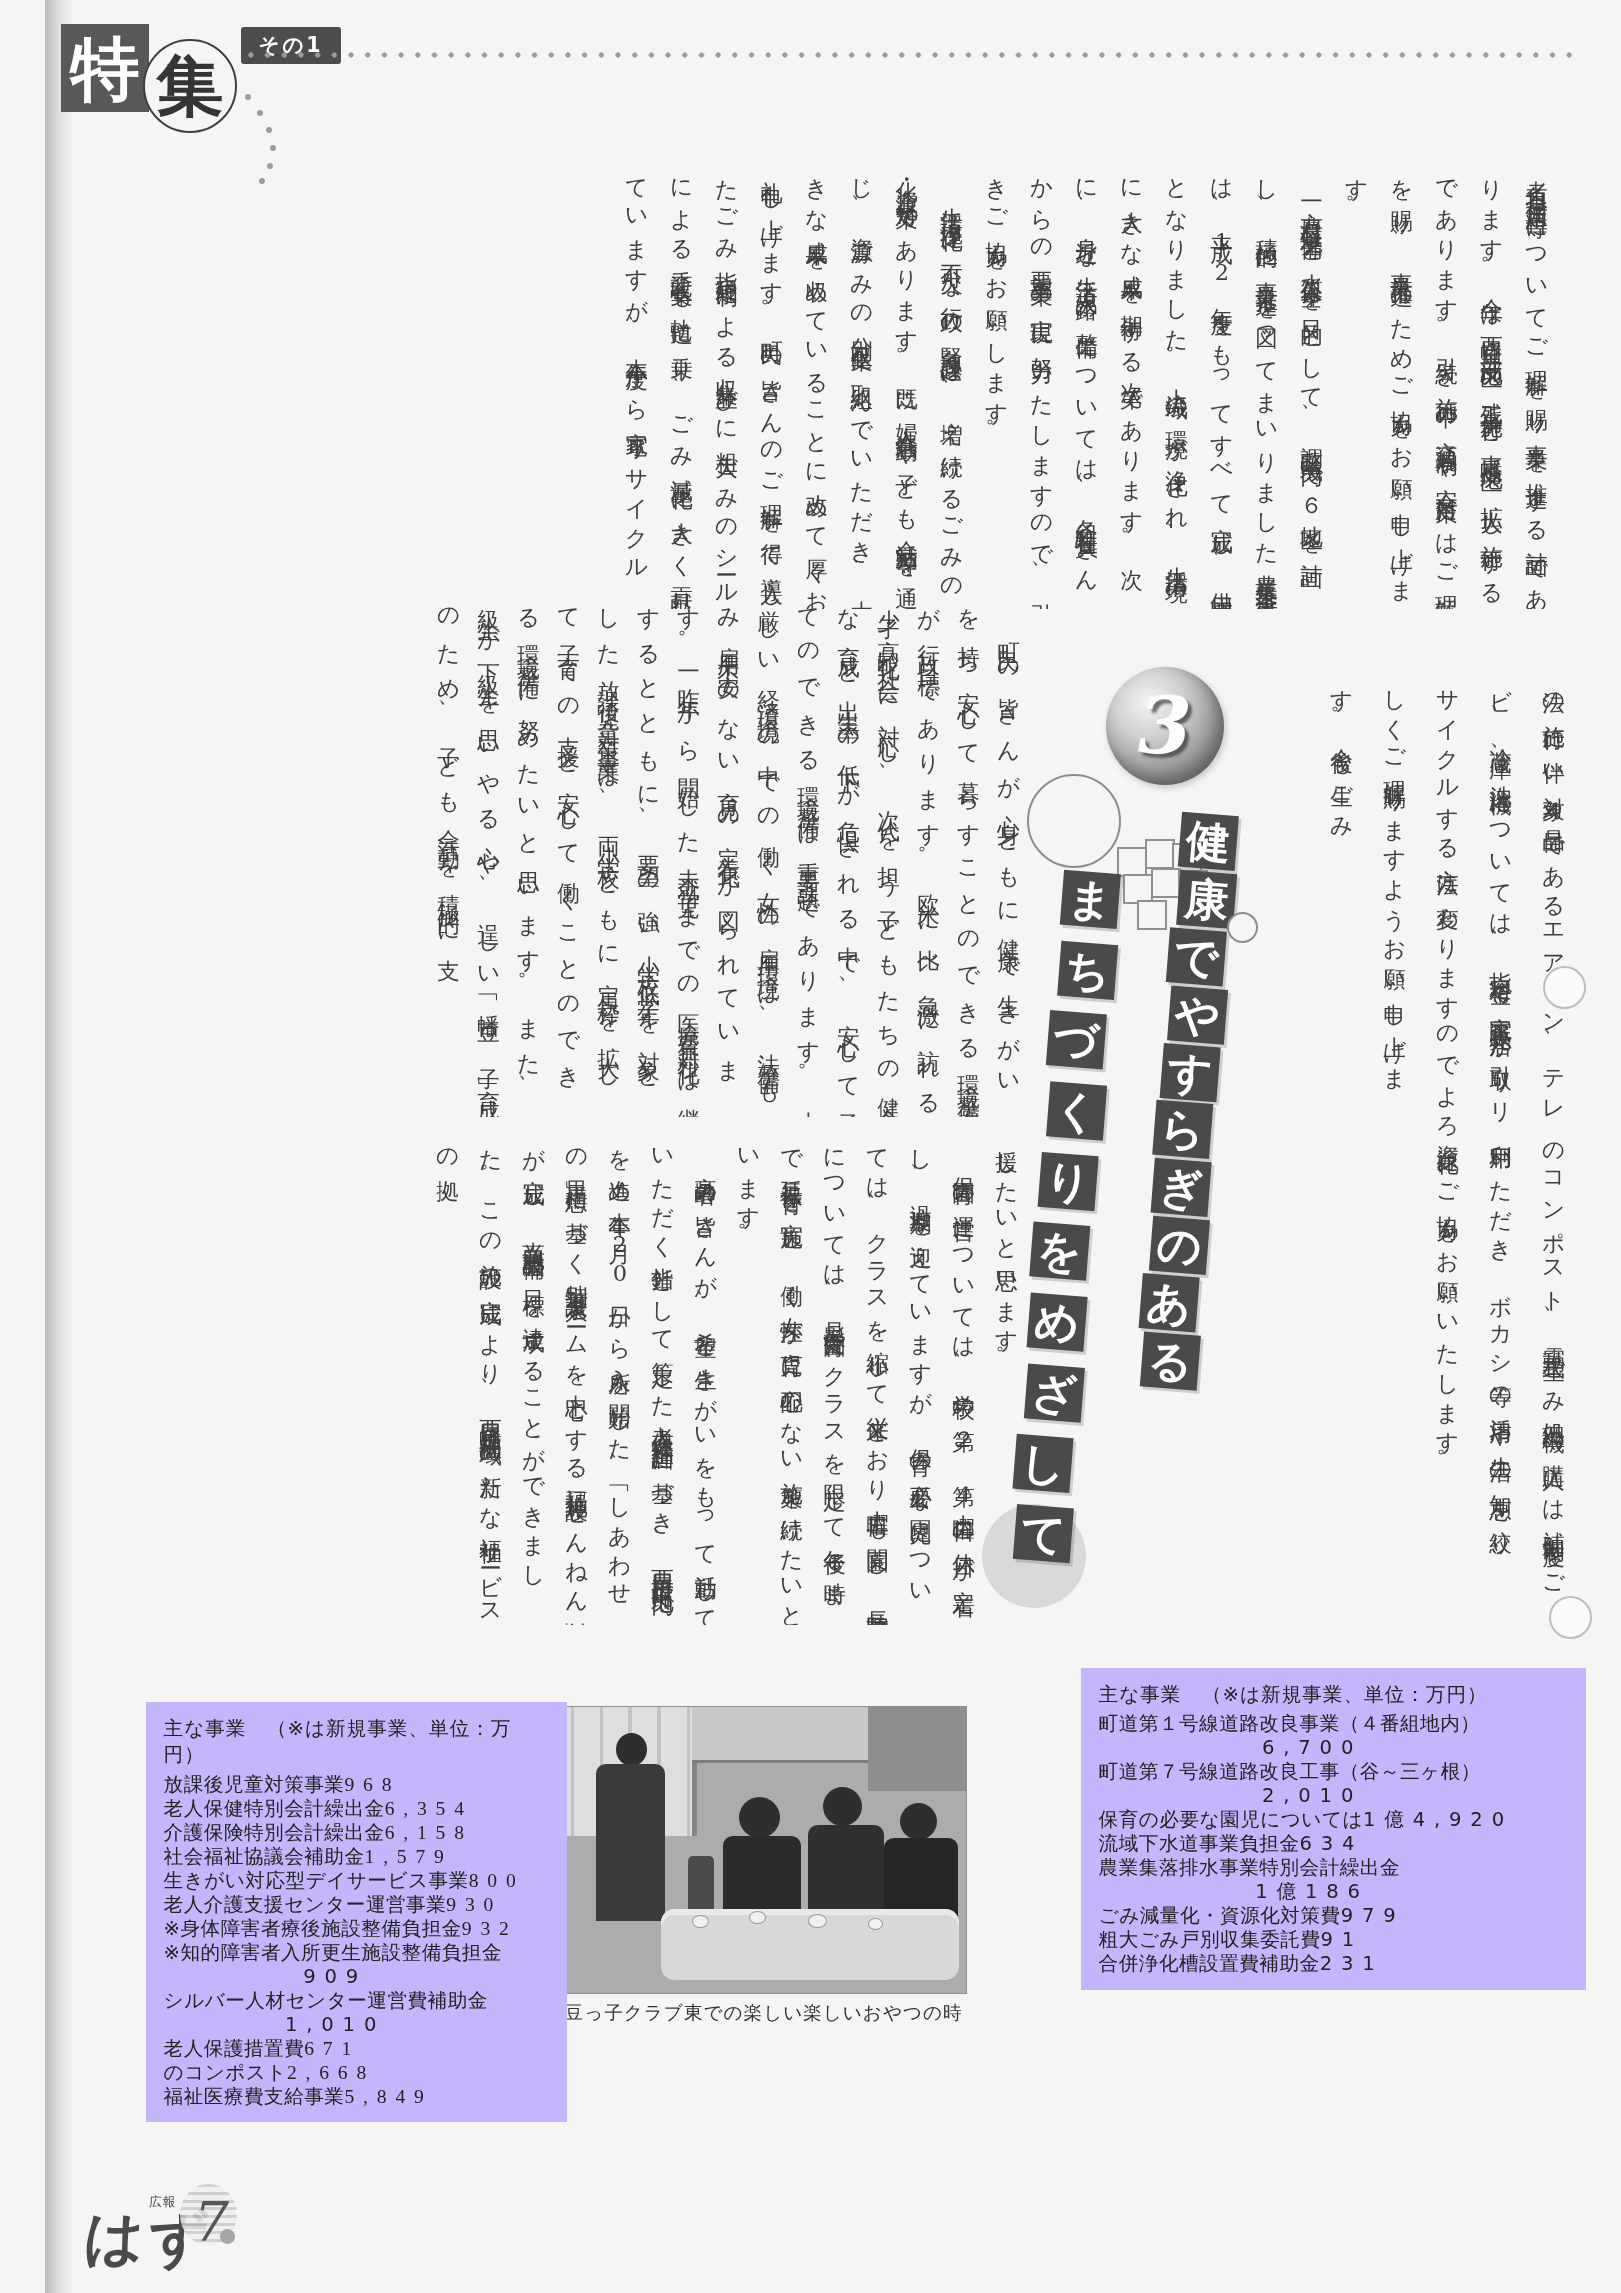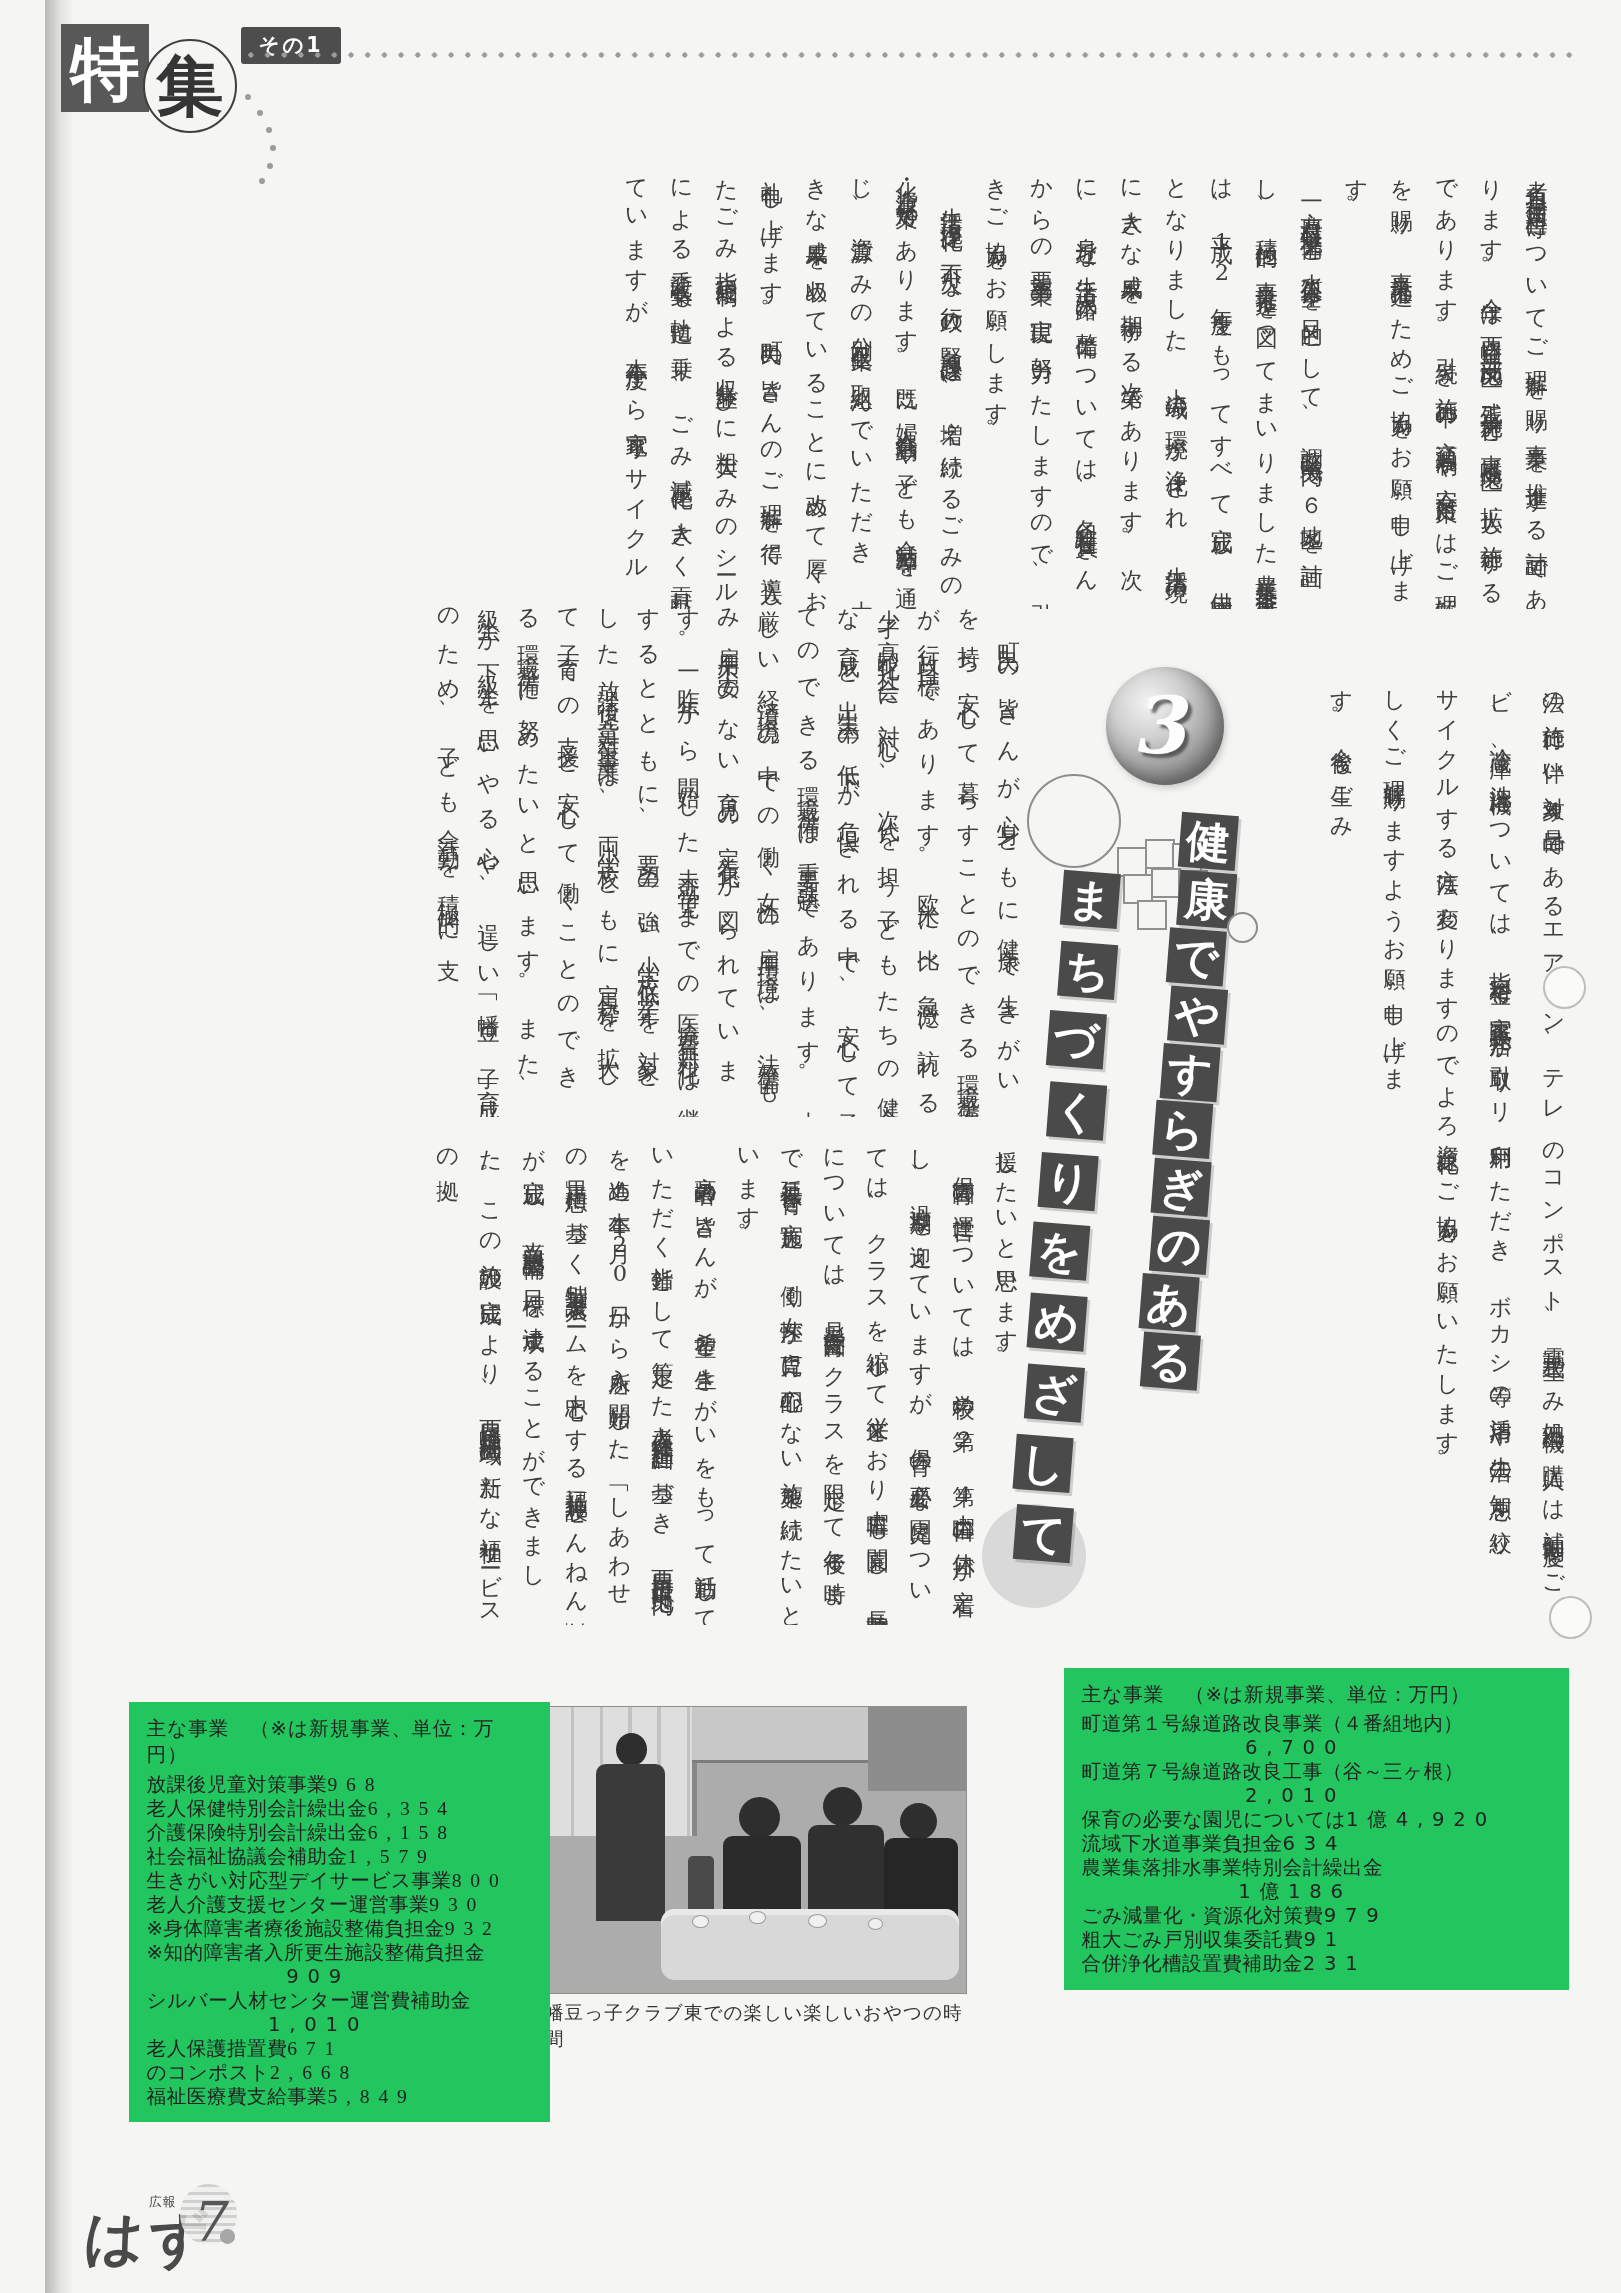--- a/index.html
+++ b/index.html
@@ -68,22 +68,22 @@
   .ph-head{position:absolute;border-radius:50%;background:#2e2e2e;}
   .ph-body{position:absolute;border-radius:9.8px 9.8px 0 0;background:#333;}
   .ph-table{position:absolute;left:116px;top:202px;width:298px;height:71px;background:#d8d8d8;
     border-radius:13.7px;box-shadow:inset 0 5.9px 0 #e9e9e9;}
   .ph-cup{position:absolute;border-radius:50%;background:#f0f0f0;border:1px solid #9a9a9a;}
   .ph-thermos{position:absolute;left:143px;top:149px;width:25.5px;height:61px;background:#4a4a4a;
     border-radius:4.9px;}
   .caption{position:absolute;left:545px;top:2000px;width:431px;font-family:"DejaVu Sans",sans-serif;
     font-size:18.6px;color:#333;letter-spacing:1px;}
   
-  .budget{position:absolute;background:#22c55e;padding:13.7px 17.6px;color:#222;
-    font-family:"DejaVu Sans",sans-serif;}
+  .budget{position:absolute;background:#c4b5fd;padding:13.7px 17.6px;color:#222;
+    font-family:"DejaVu Sans",sans-serif;margin-left:17px;}
   .budget-left{left:129px;top:1702px;width:386px;}
   .budget-right{left:1064px;top:1668px;width:470px;}
   .b-title{font-size:19.6px;line-height:26.5px;letter-spacing:1px;margin-bottom:3.9px;}
   .b-row{display:flex;justify-content:flex-start;font-size:19.6px;line-height:24px;}
   .b-label{letter-spacing:0.5px;white-space:nowrap;}
   .b-val{letter-spacing:.45em;white-space:nowrap;}
   .budget-left .b-val{padding-right:21.6px;font-family:Liberation Serif, serif;}
   .b-val-line{text-align:center;padding-right:43px;font-size:19.6px;line-height:24px;letter-spacing:.45em;}
   
   .kouhou{position:absolute;left:149px;top:2194px;font-size:12.7px;color:#454545;

